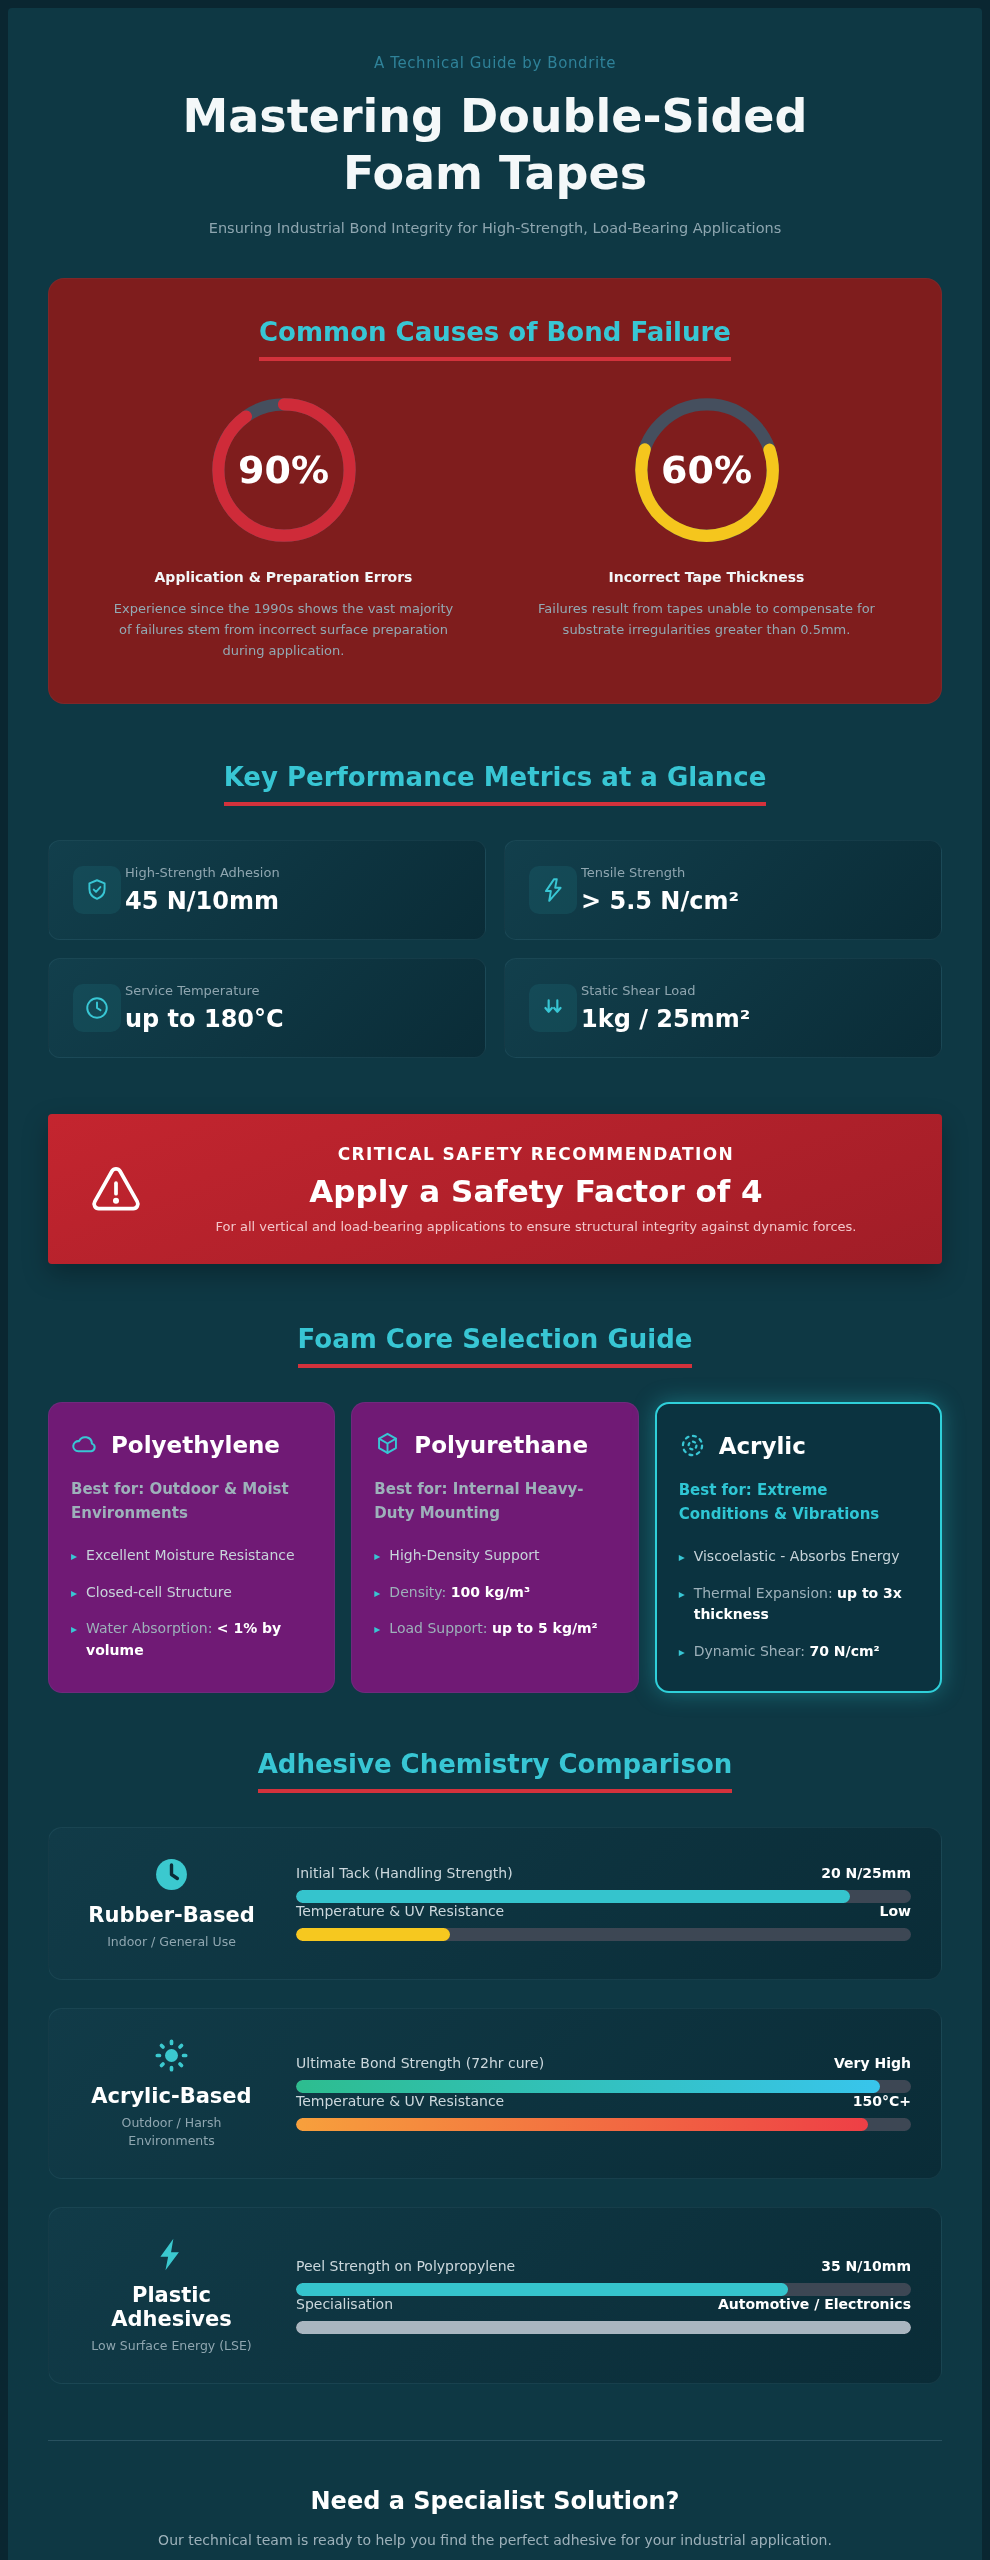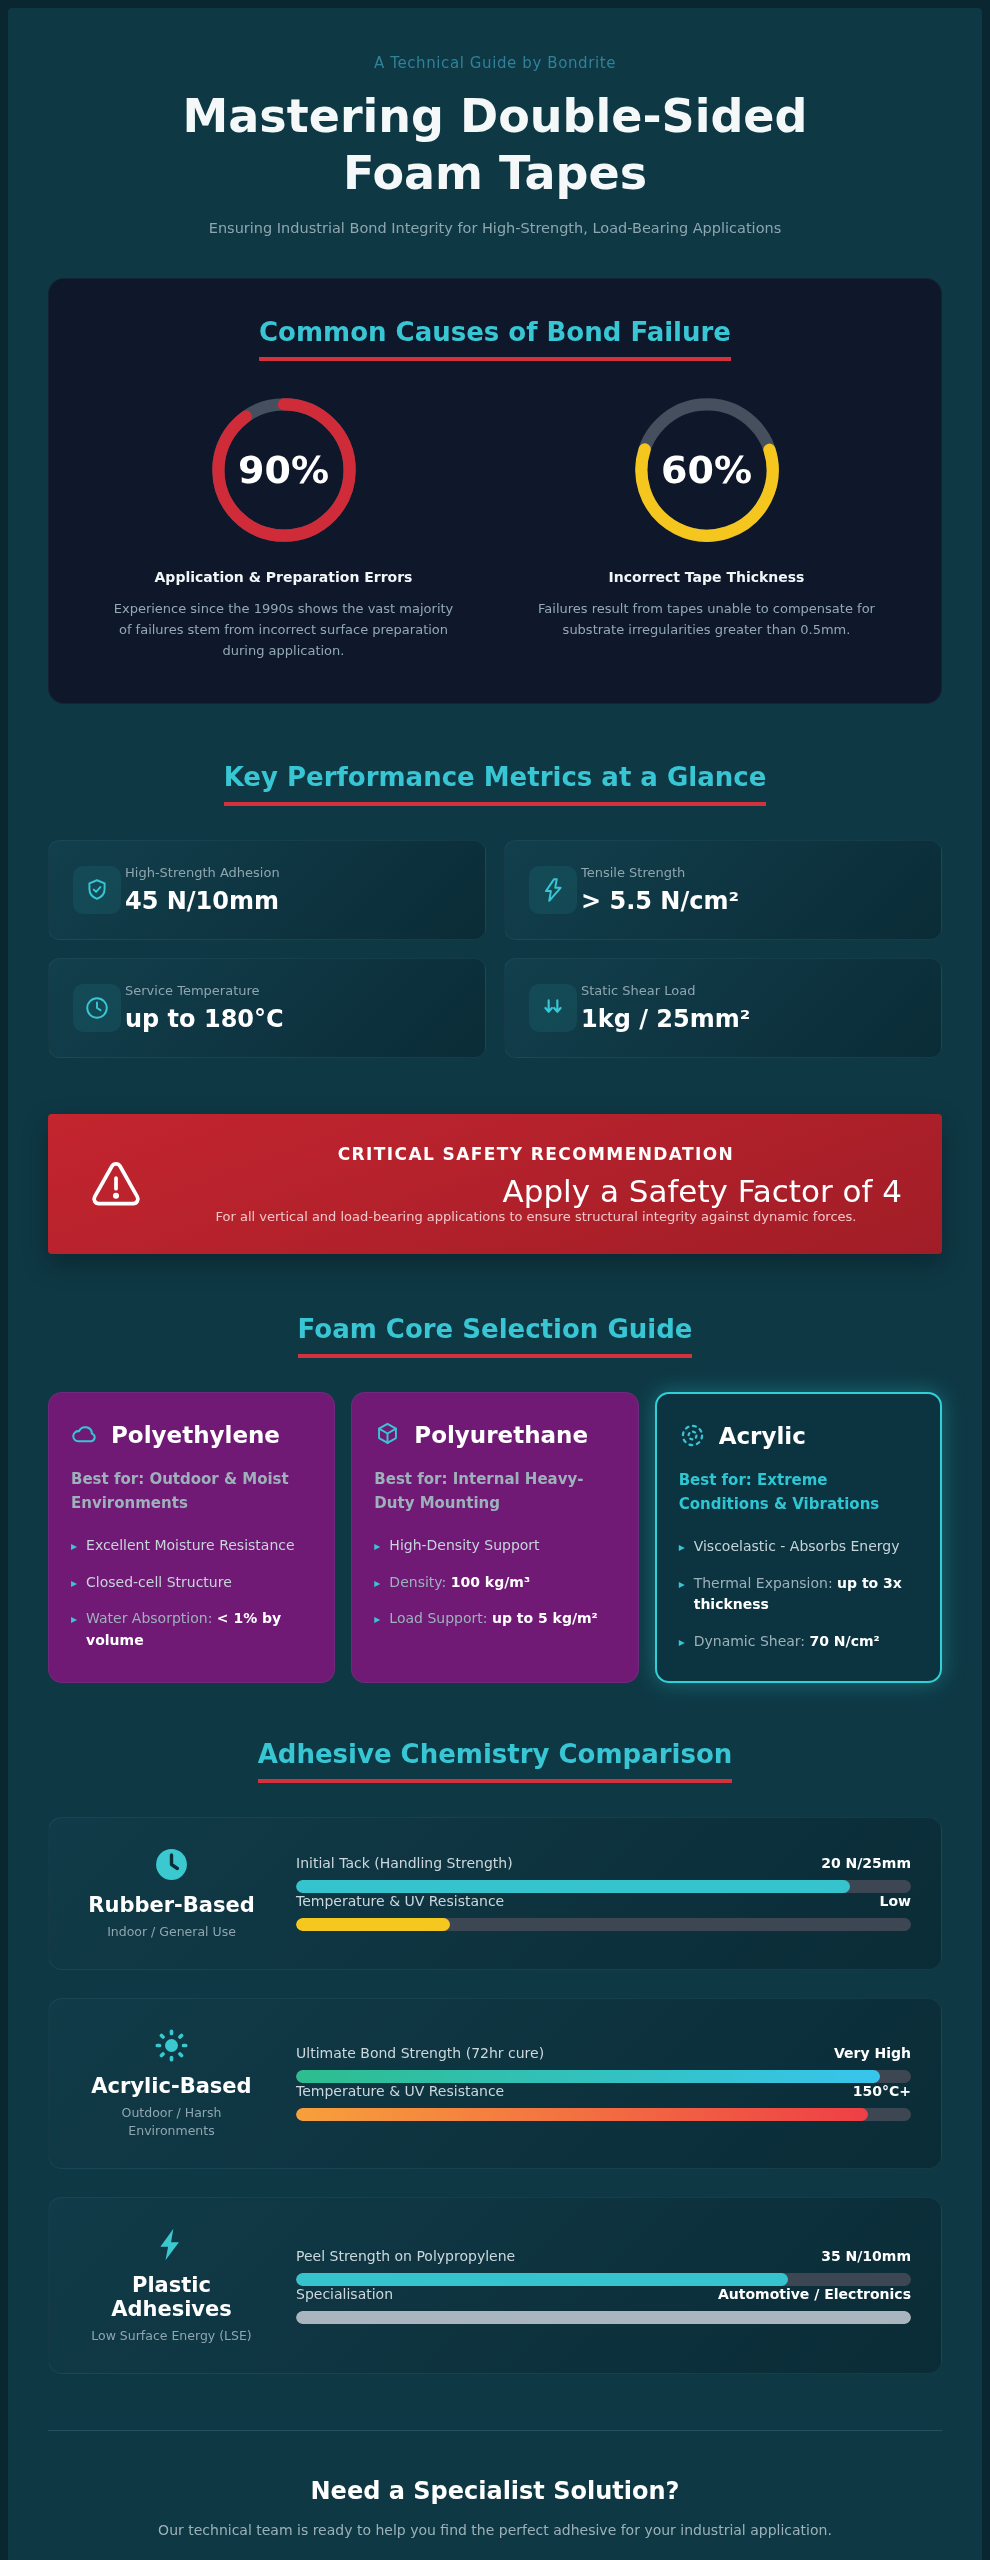--- a/index.html
+++ b/index.html
@@ -33,21 +33,21 @@
   .title{color:#f4f8f9;font-size:46px;line-height:1.24;font-weight:700;margin:0 auto 18px;max-width:720px;}
   .subtitle{color:#8ea6b0;font-size:14.5px;margin:0;}
   
   .sec-head{text-align:center;margin:0 0 34px;}
   .sec-title{
     display:inline-block;color:var(--accent);font-size:26px;font-weight:700;
     margin:0;padding-bottom:10px;border-bottom:4px solid var(--red);
   }
   .section{margin:0 40px 56px;}
   
-  .card{background:#0f172a;border:1px solid rgba(110,170,185,.08);border-radius:16px;}
+  .card{background:#7f1d1d;border:1px solid rgba(110,170,185,.08);border-radius:16px;}
   .section-failure{margin:0 40px 58px;padding:38px 28px 42px;}
   .failure-grid{display:grid;grid-template-columns:1fr 1fr;gap:10px;}
   .failure-item{text-align:center;}
   .donut{position:relative;display:inline-block;margin-bottom:20px;width:150px;height:150px;}
   .donut svg{display:block;}
   .donut-track{fill:none;stroke:var(--donut-track);stroke-width:13;}
   .donut-arc{fill:none;stroke-width:13;stroke-linecap:round;}
   .donut-pct{
     position:absolute;inset:0;display:flex;align-items:center;justify-content:center;
     color:#ffffff;font-size:38px;font-weight:700;
@@ -73,21 +73,21 @@
   .banner{
     margin:0 40px 60px;border-radius:4px;
     background:linear-gradient(160deg,#c4252f,#a01d27);
     display:flex;align-items:center;gap:26px;padding:30px 40px;
     box-shadow:0 10px 26px rgba(0,0,0,.28);
   }
   .banner-icon{color:#ffffff;flex:0 0 56px;display:flex;}
   .banner-icon svg{width:56px;height:56px;}
   .banner-text{flex:1;text-align:center;}
   .banner-kicker{color:#ffffff;font-size:17px;font-weight:700;letter-spacing:1.4px;margin-bottom:9px;}
-  .banner-headline{color:#ffffff;font-size:31px;font-weight:400;margin-bottom:0;text-align:right;}
+  .banner-headline{color:#ffffff;font-size:31px;font-weight:700;margin-bottom:10px;}
   .banner-note{color:#f2c7ca;font-size:13px;}
   
   .foam-grid{display:grid;grid-template-columns:1fr 1fr 1fr;gap:16px;align-items:stretch;}
   .foam-card{
     background:#701a75;border:1px solid rgba(120,180,195,.10);
     border-radius:14px;padding:28px 22px;
   }
   .foam-card.highlighted{
     border:2px solid #2fd0da;
     box-shadow:0 0 22px rgba(47,208,218,.35);

